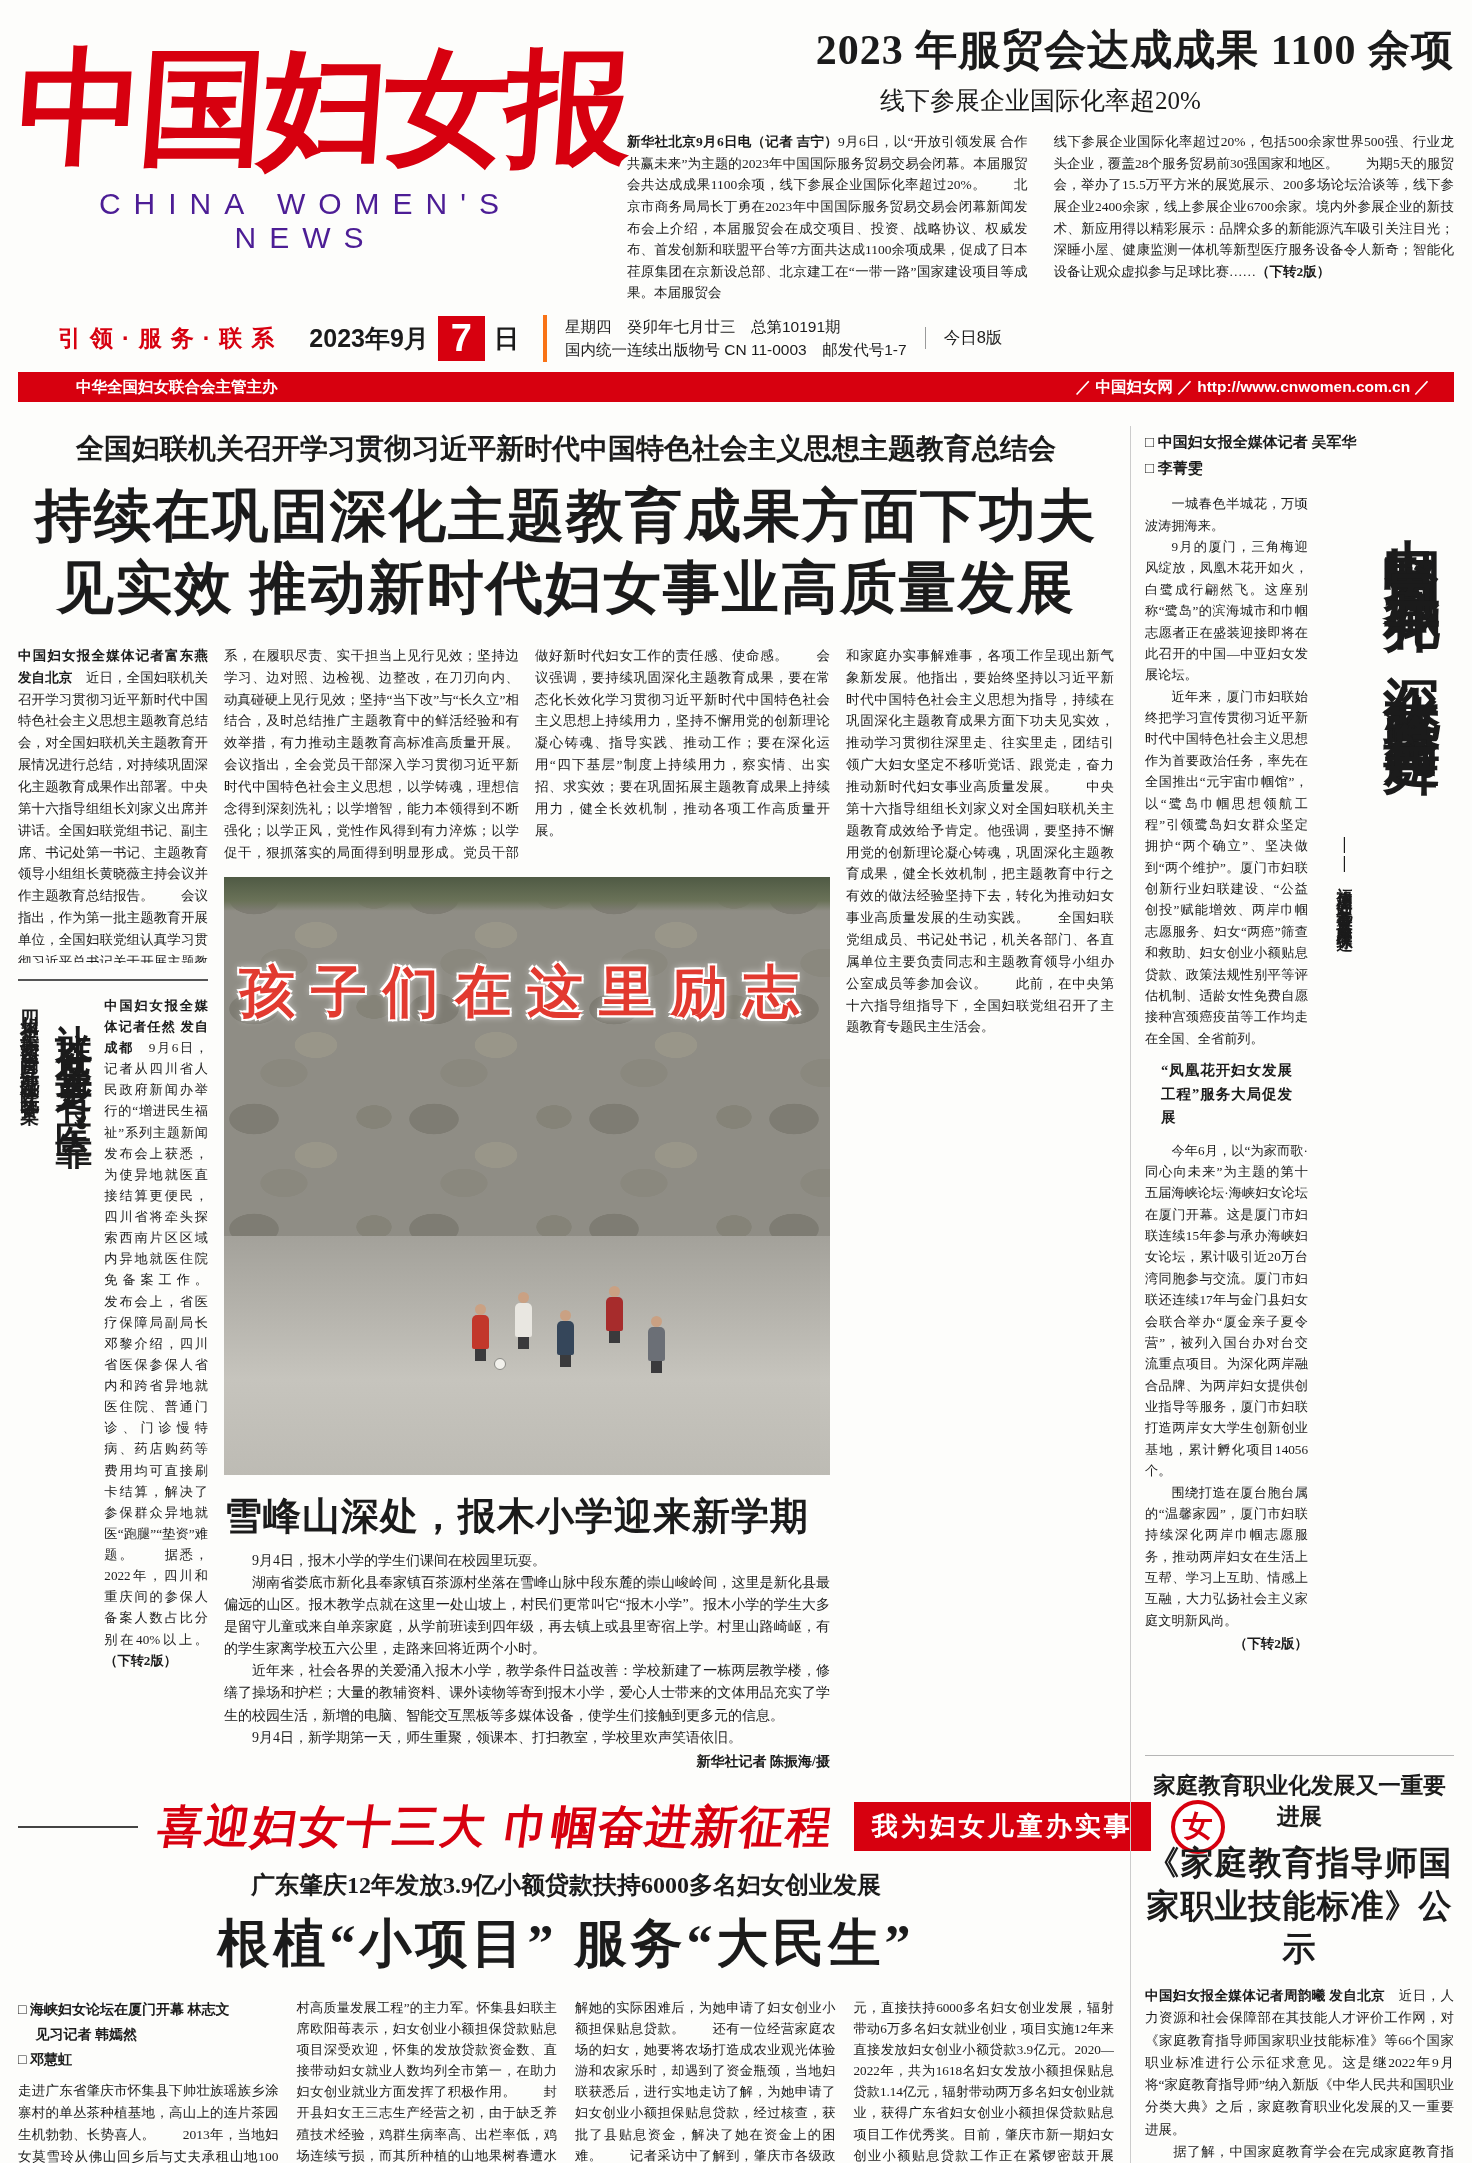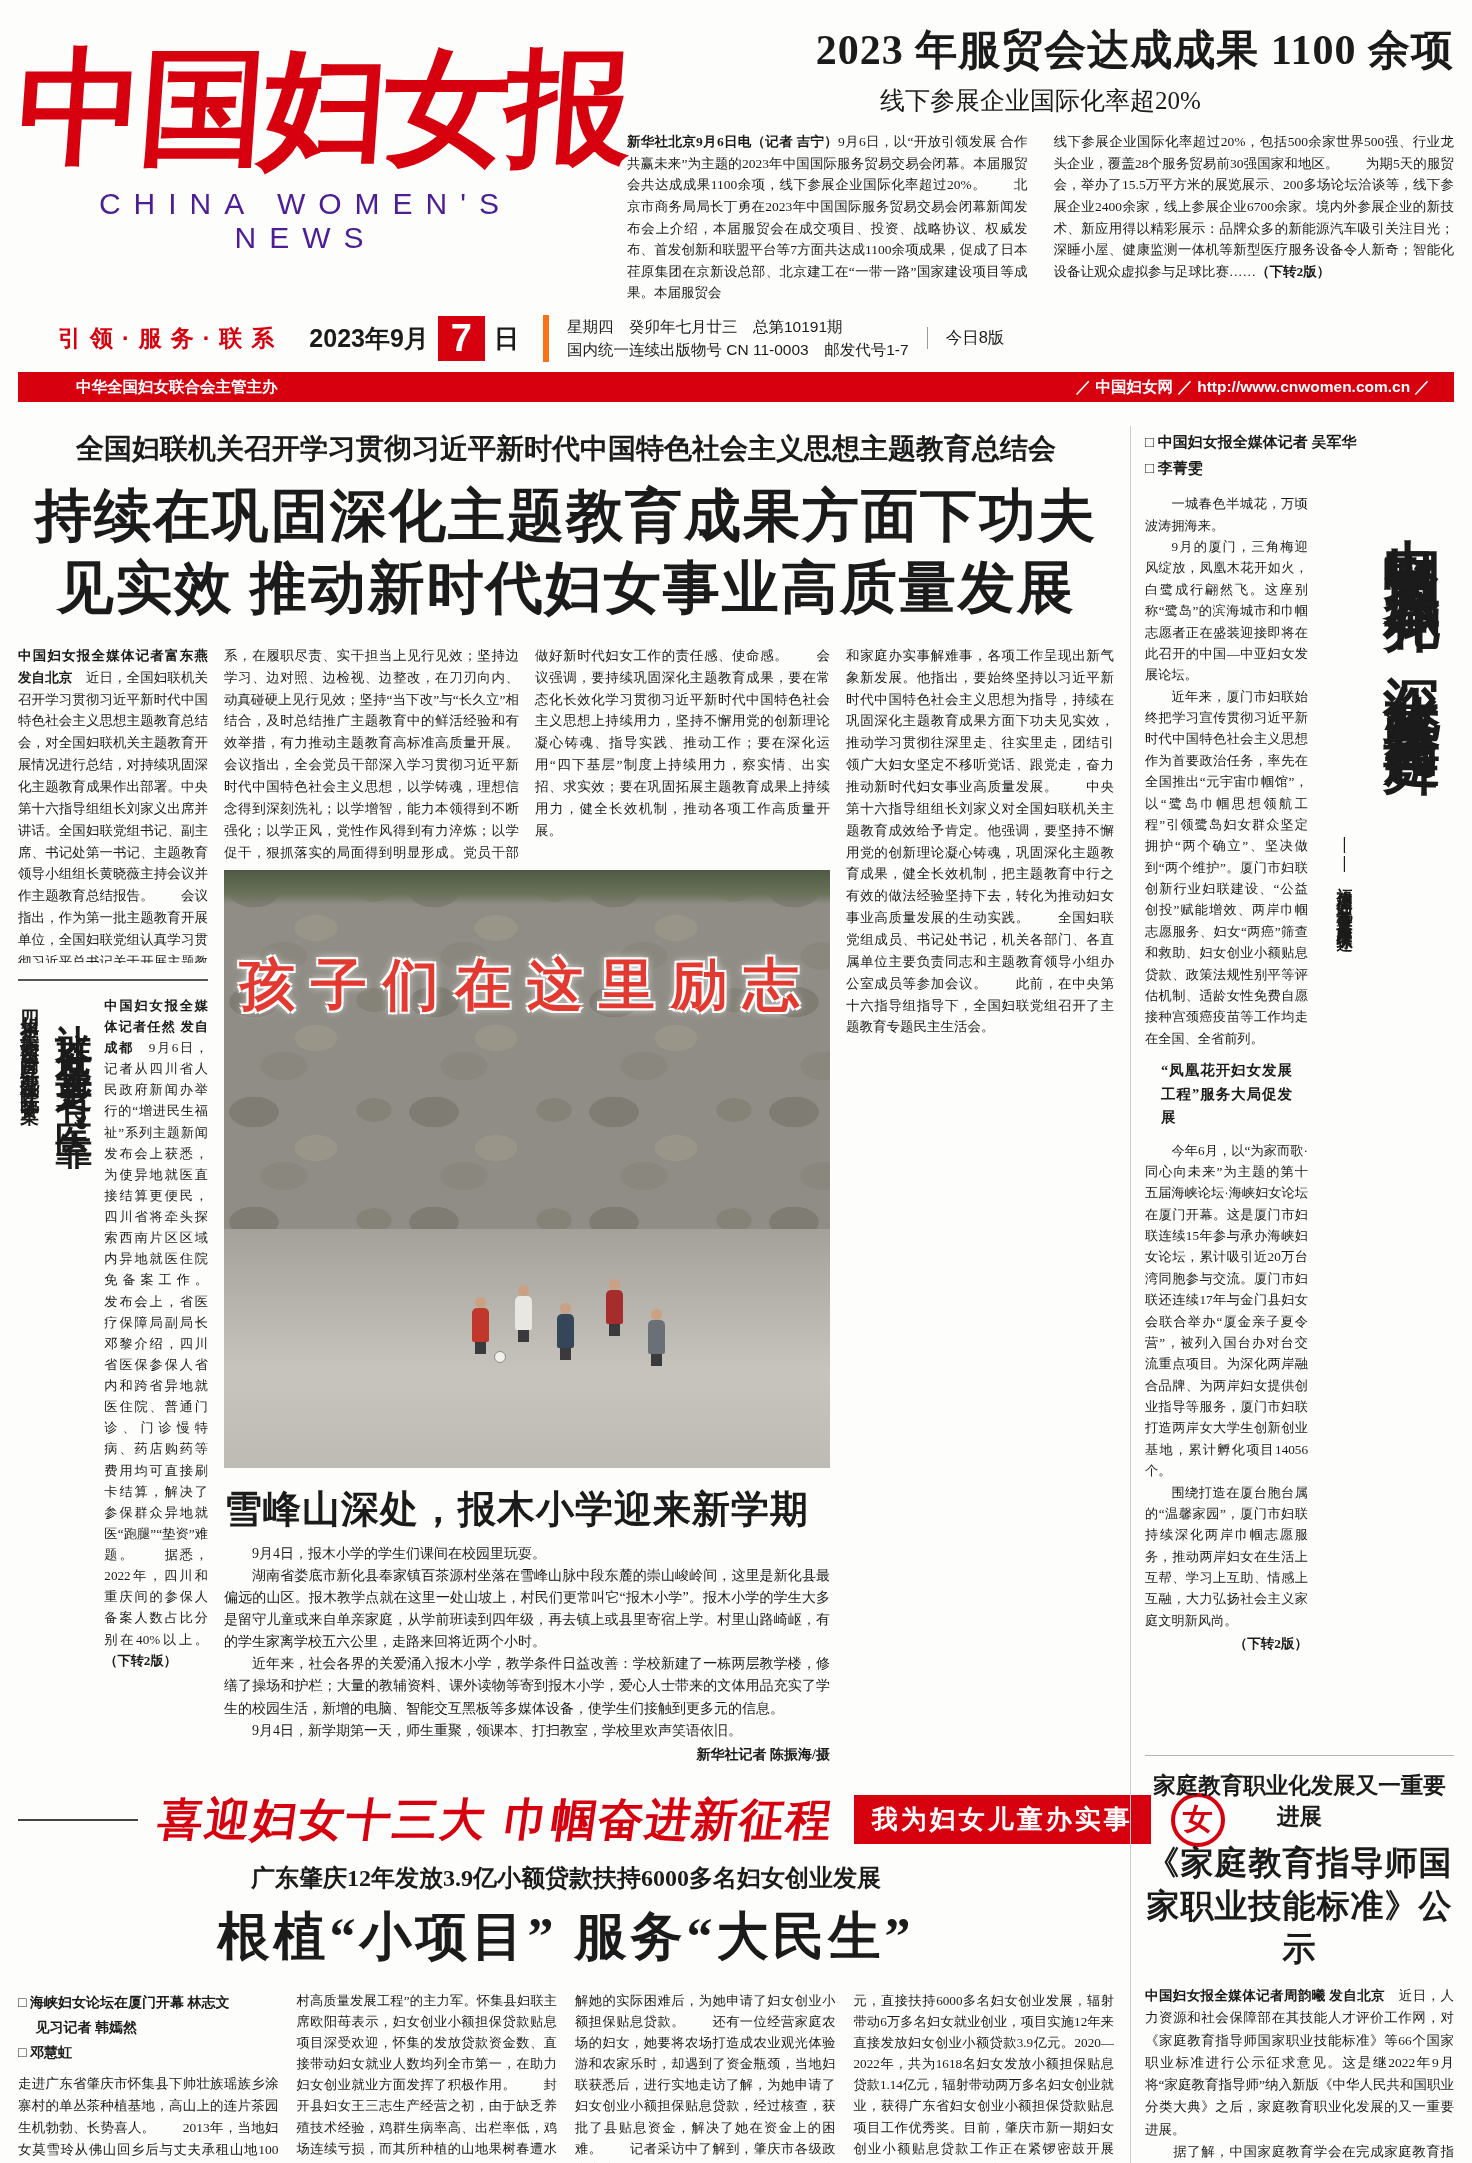--- a/index.html
+++ b/index.html
@@ -23,21 +23,21 @@
   .top-cols .col{flex:1; font-size:13.5px; line-height:1.6; text-align:justify; height:176px; overflow:hidden;}
   b.jump{white-space:nowrap;}
 
   
   .info-row{display:flex; align-items:center; margin-top:2px; padding-left:40px; height:58px;
             font-family:"Liberation Sans","DejaVu Sans",sans-serif;}
   .tagline{color:var(--red); font-size:23px; font-weight:700; letter-spacing:9px; white-space:nowrap;}
   .date-part{font-size:25px; font-weight:700; margin-left:26px; white-space:nowrap;}
   .day-box{background:var(--red); color:#fff; font-size:38px; font-weight:900; padding:1px 13px; margin:0 9px;}
   .date-suffix{font-size:25px; font-weight:700;}
-  .issue-block{border-left:6px solid #f97316; margin-left:24px; padding-left:18px; font-size:15.5px; line-height:1.5; white-space:nowrap;}
+  .issue-block{border-left:4px solid #f97316; margin-left:24px; padding-left:18px; font-size:15.5px; line-height:1.5; white-space:nowrap;}
   .pages{border-left:1px solid #9a9a9a; margin-left:18px; padding-left:18px; font-size:16.5px; white-space:nowrap;}
   .red-bar{background:var(--red); color:#fff; display:flex; justify-content:space-between; align-items:center;
            height:30px; margin-top:5px; padding:0 24px 0 58px; font-size:15.5px; font-weight:700;
            font-family:"Liberation Sans","DejaVu Sans",sans-serif;}
 
   
   .content{display:flex; gap:16px; margin-top:24px;}
   .left-zone{width:1096px; flex:none;}
   .right-zone{flex:1; border-left:1px solid #ccc; padding-left:14px;}
 
@@ -47,21 +47,21 @@
   .lead-body{display:flex; gap:16px; margin-top:22px;}
   .colA{width:190px; flex:none;}
   .colB{width:606px; flex:none;}
   .colC{flex:1; height:1082px; overflow:hidden;}
   .bt{font-size:13.5px; line-height:1.62; text-align:justify;}
   .colA-lead{height:318px; overflow:hidden;}
   .strip{display:flex; gap:16px; height:220px; overflow:hidden;}
   .strip .col{flex:1;}
 
   
-  .photo{position:relative; height:598px; margin-top:5px; overflow:hidden; background:#000000;}
+  .photo{position:relative; height:598px; margin-top:12px; overflow:hidden; background:#000000;}
   .wall{position:absolute; left:0; right:0; top:0; height:60%;
         background-color:#8f8d85;
         background-image:
           radial-gradient(ellipse 42px 26px at 30px 22px, #7e7c73 58%, transparent 60%),
           radial-gradient(ellipse 36px 22px at 92px 58px, #999689 58%, transparent 60%),
           radial-gradient(ellipse 30px 20px at 150px 20px, #858378 58%, transparent 60%),
           radial-gradient(ellipse 40px 24px at 60px 86px, #8a887e 58%, transparent 60%);
         background-size:180px 110px;}
   .wall::before{content:""; position:absolute; left:0; right:0; top:0; height:34px;
         background:linear-gradient(#4f5a44,#6a7258 70%,transparent);}

